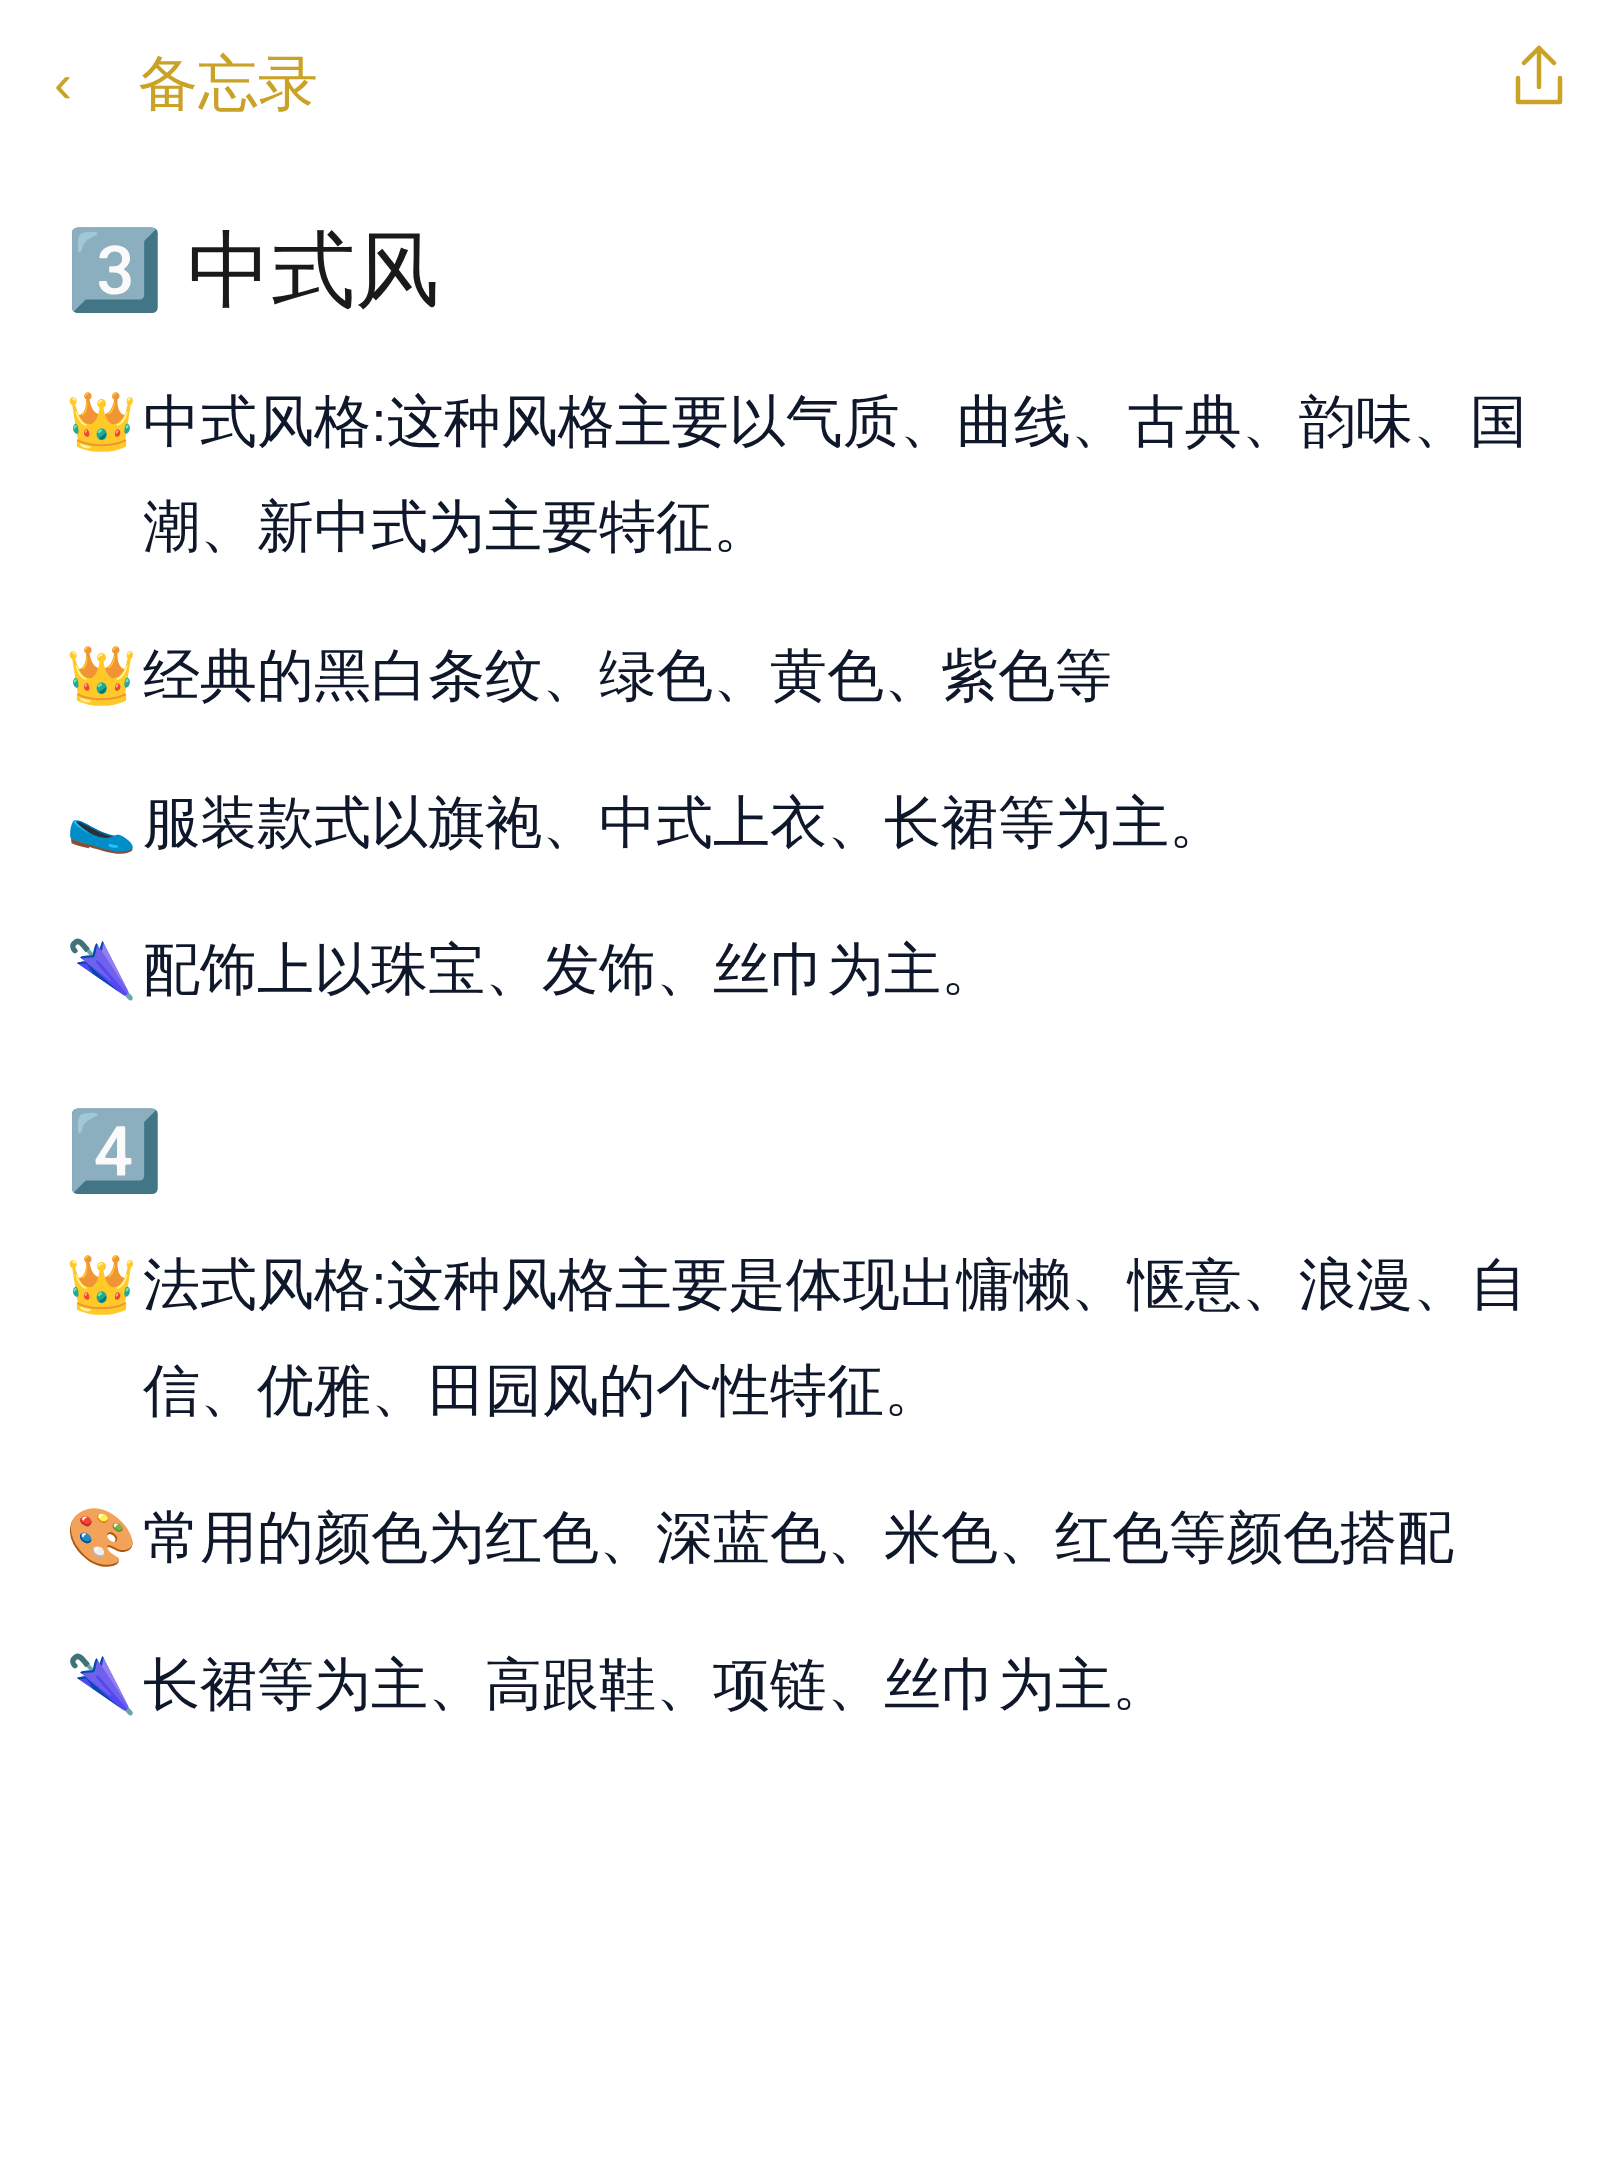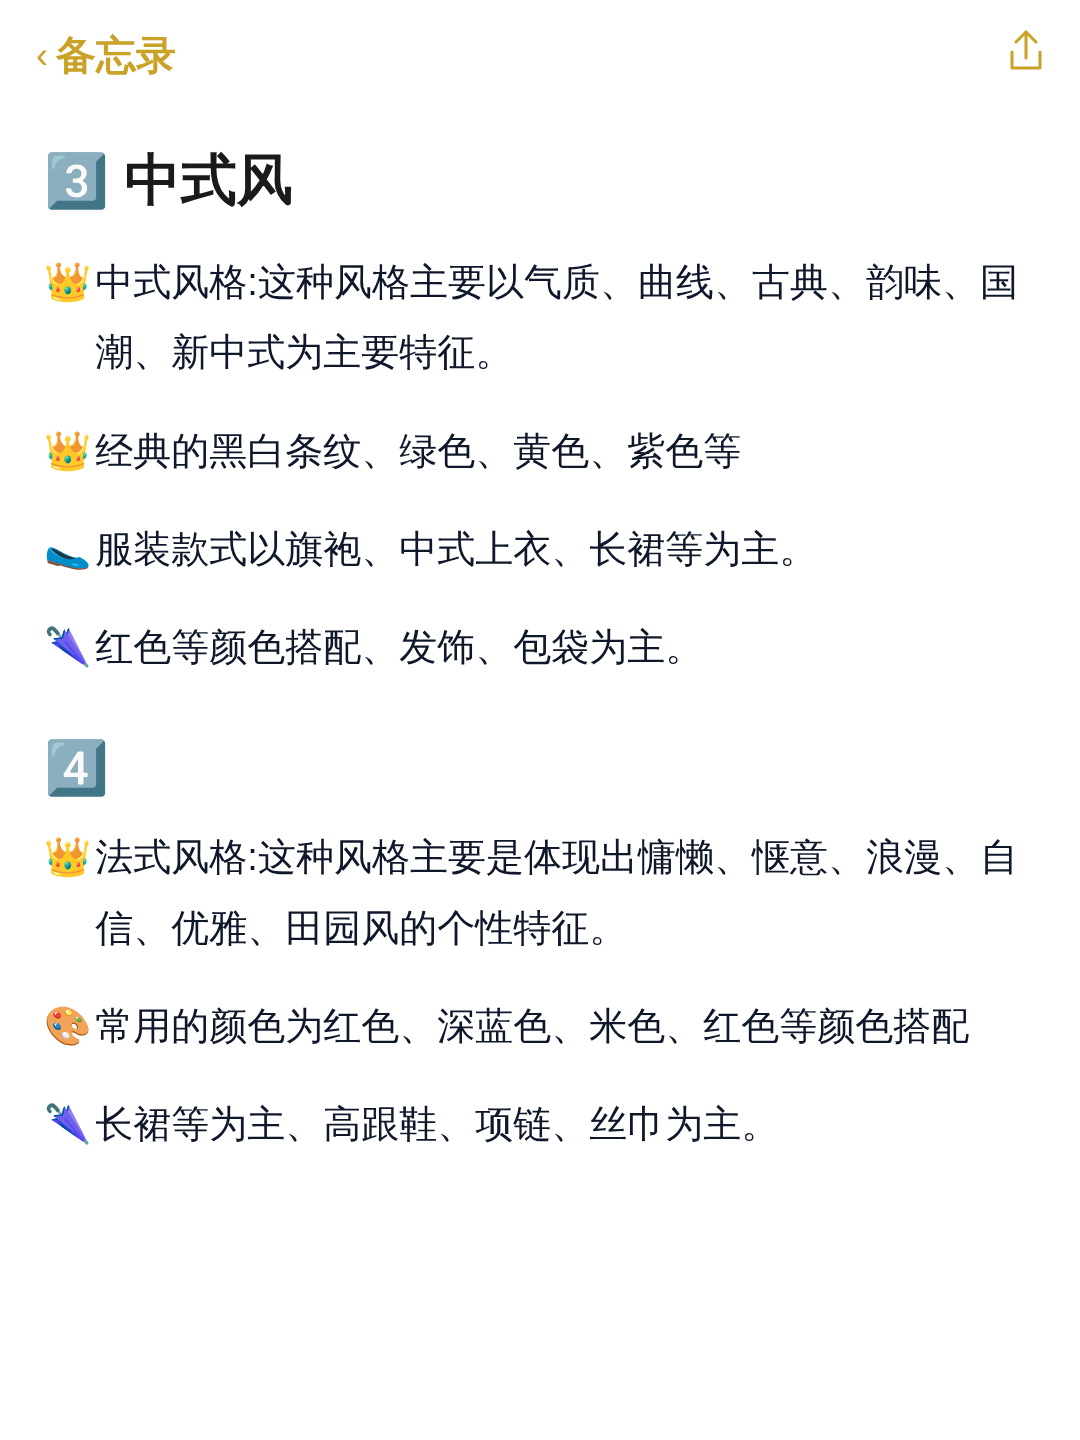--- a/index.html
+++ b/index.html
@@ -35,21 +35,22 @@
     .back-arrow {
       color: #c9a227;
       font-size: 36px;
       font-weight: 300;
       line-height: 1;
     }
 
     .header-title {
       color: #c9a227;
       font-size: 40px;
-      font-weight: 700;
+      font-weight: 400;
+      margin-left: 36px;
     }
 
     .share-icon {
       color: #c9a227;
       font-size: 36px;
       cursor: pointer;
     }
 
     .content {
       padding: 40px 44px 60px 44px;
@@ -66,21 +67,21 @@
       margin-bottom: 28px;
     }
 
     .section-number-emoji {
       font-size: 52px;
       line-height: 1;
     }
 
     .section-title-text {
       font-size: 56px;
-      font-weight: 700;
+      font-weight: 400;
       color: #1a1a1a;
     }
 
     .section-content {
       font-size: 38px;
       color: #1a1a1a;
       line-height: 1.85;
     }
 
     .bullet-item {
@@ -141,21 +142,21 @@
         <span class="bullet-text">经典的黑白条纹、绿色、黄色、紫色等</span>
       </div>
 
       <div class="bullet-item">
         <span class="bullet-emoji">🥿</span>
         <span class="bullet-text">服装款式以旗袍、中式上衣、长裙等为主。</span>
       </div>
 
       <div class="bullet-item">
         <span class="bullet-emoji">🌂</span>
-        <span class="bullet-text">红色等颜色搭配、发饰、包袋为主。</span>
+        <span class="bullet-text">配饰上以珠宝、发饰、丝巾为主。</span>
       </div>
 
     </div>
   </div>
 
   <div class="section">
     <div class="section-title">
       <span class="section-number-emoji">4️⃣</span>
     </div>
 

